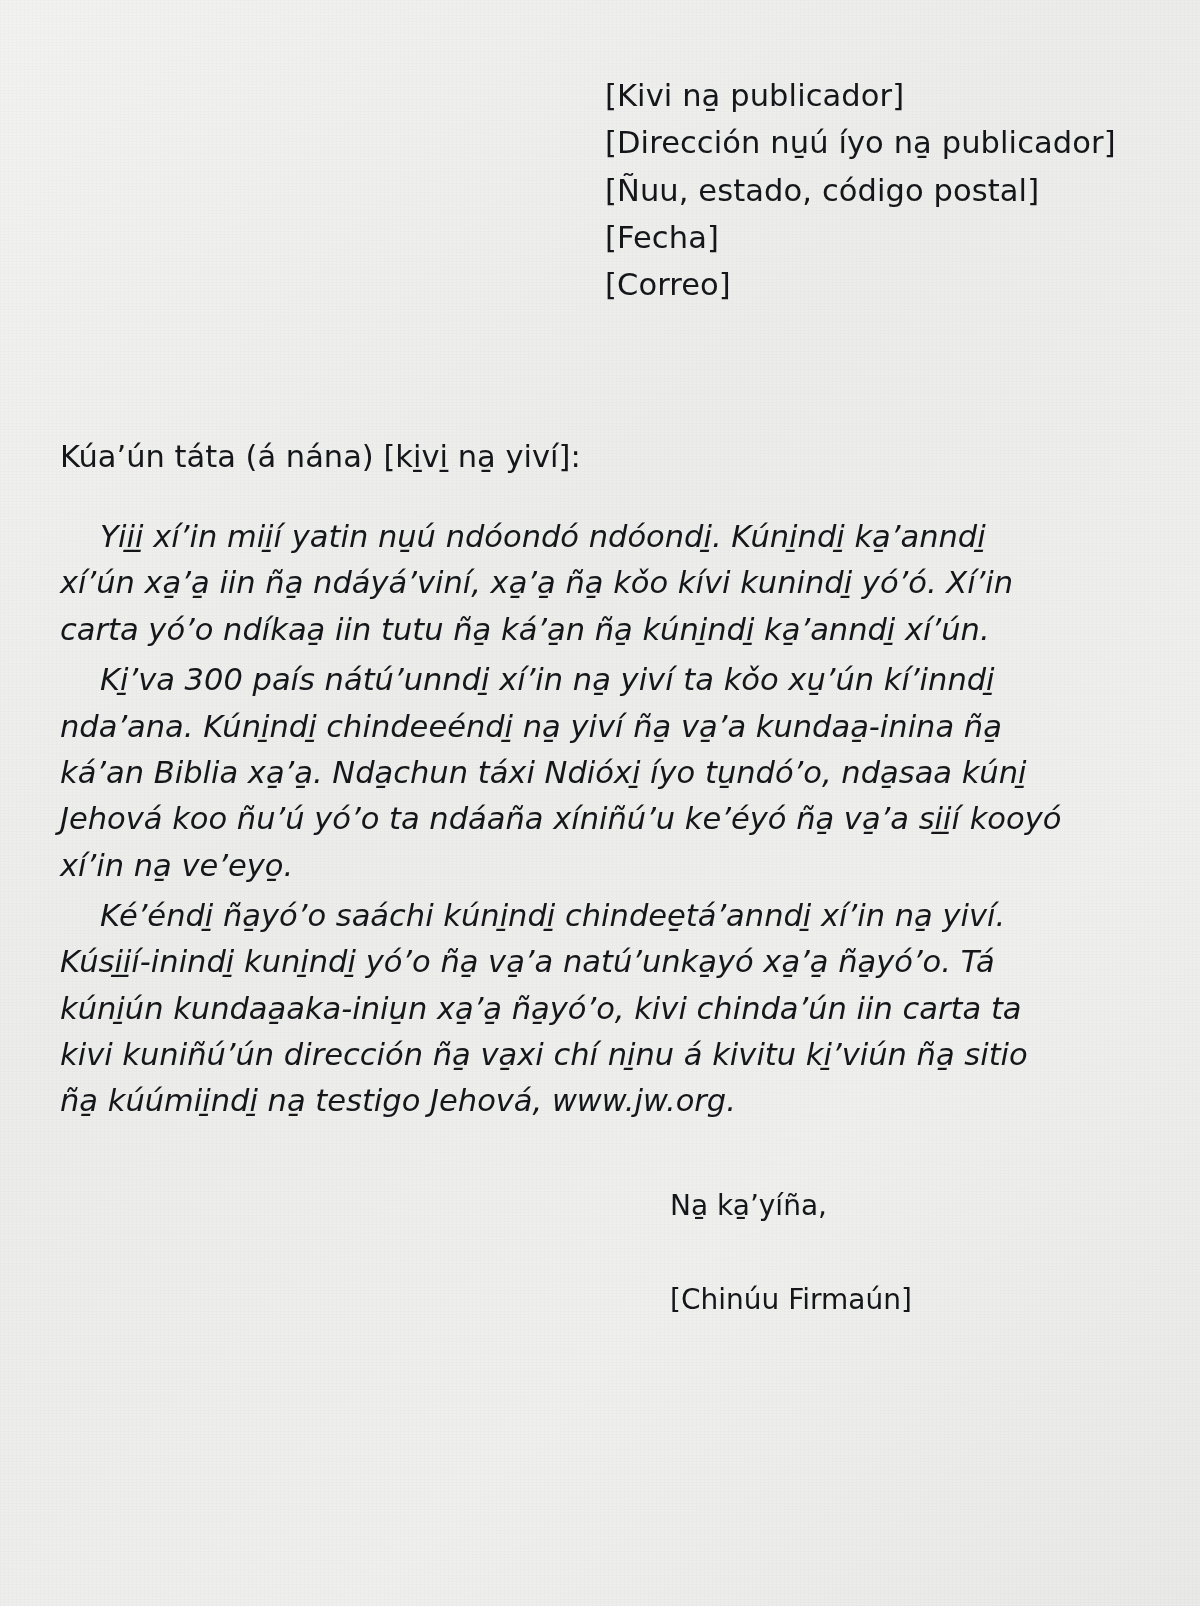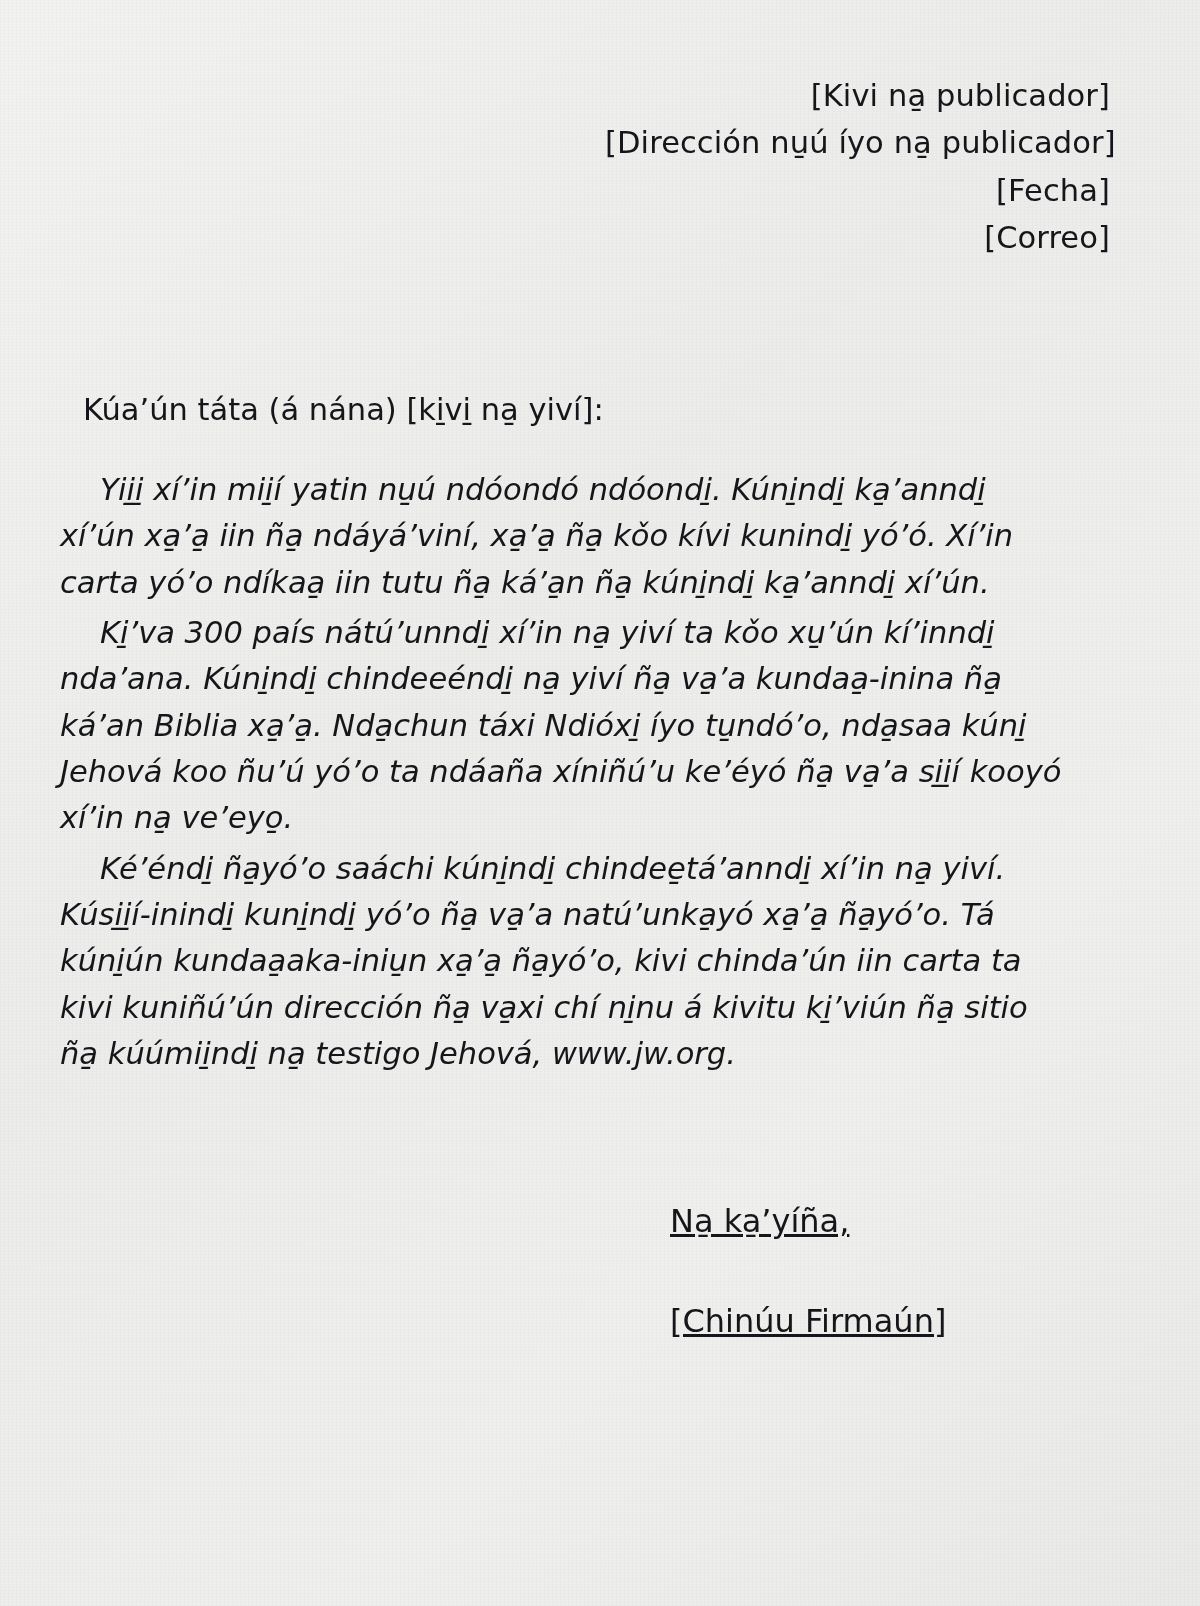--- a/index.html
+++ b/index.html
@@ -34,60 +34,58 @@
   }
   .letterhead {
     margin-left: 545px;
     font-size: 30.5px;
     line-height: 1.55;
     letter-spacing: 0.1px;
     white-space: nowrap;
   }
   .letterhead div {
     margin: 0;
-    text-align: right;
   }
   .salutation {
     margin-top: 126px;
     font-size: 30.5px;
     line-height: 1.5;
-    margin-left: 23px;
   }
   .body-copy {
     margin-top: 34px;
     font-size: 30.5px;
     line-height: 1.52;
     max-width: 1010px;
   }
   .body-copy p {
     margin: 0 0 4px 0;
     text-indent: 40px;
     font-style: italic;
   }
   .closing {
-    margin-top: 120px;
+    margin-top: 60px;
     margin-left: 610px;
-    font-size: 32px;
+    font-size: 28px;
     line-height: 1.5;
-    text-decoration: underline;
   }
   .closing .signature-line {
     margin-top: 52px;
   }
 </style>
 </head>
 <body>
 
 <div class="paper-texture"></div>
 
 <div class="page">
 
   <div class="letterhead">
     <div>[Kivi na̱ publicador]</div>
     <div>[Dirección nu̱ú íyo na̱ publicador]</div>
+    <div>[Ñuu, estado, código postal]</div>
     <div>[Fecha]</div>
     <div>[Correo]</div>
   </div>
 
   <div class="salutation">Kúa’ún táta (á nána) [ki̱vi̱ na̱ yiví]:</div>
 
   <div class="body-copy">
     <p>Yii̱i̱ xí’in mii̱í yatin nu̱ú ndóondó ndóondi̱. Kúni̱ndi̱ ka̱’anndi̱ xí’ún xa̱’a̱ iin ña̱ ndáyá’viní, xa̱’a̱ ña̱ kǒo kívi kunindi̱ yó’ó. Xí’in carta yó’o ndíkaa̱ iin tutu ña̱ ká’a̱n ña̱ kúni̱ndi̱ ka̱’anndi̱ xí’ún.</p>
     <p>Ki̱’va 300 país nátú’unndi̱ xí’in na̱ yiví ta kǒo xu̱’ún kí’inndi̱ nda’ana. Kúni̱ndi̱ chindeeéndi̱ na̱ yiví ña̱ va̱’a kundaa̱-inina ña̱ ká’an Biblia xa̱’a̱. Nda̱chun táxi Ndióxi̱ íyo tu̱ndó’o, nda̱saa kúni̱ Jehová koo ñu’ú yó’o ta ndáaña xíniñú’u ke’éyó ña̱ va̱’a si̱i̱í kooyó xí’in na̱ ve’eyo̱.</p>
     <p>Ké’éndi̱ ña̱yó’o saáchi kúni̱ndi̱ chindee̱tá’anndi̱ xí’in na̱ yiví. Kúsi̱i̱í-inindi̱ kuni̱ndi̱ yó’o ña̱ va̱’a natú’unka̱yó xa̱’a̱ ña̱yó’o. Tá kúni̱ún kundaa̱aka-iniu̱n xa̱’a̱ ña̱yó’o, kivi chinda’ún iin carta ta kivi kuniñú’ún dirección ña̱ va̱xi chí ni̱nu á kivitu ki̱’viún ña̱ sitio ña̱ kúúmii̱ndi̱ na̱ testigo Jehová, www.jw.org.</p>

